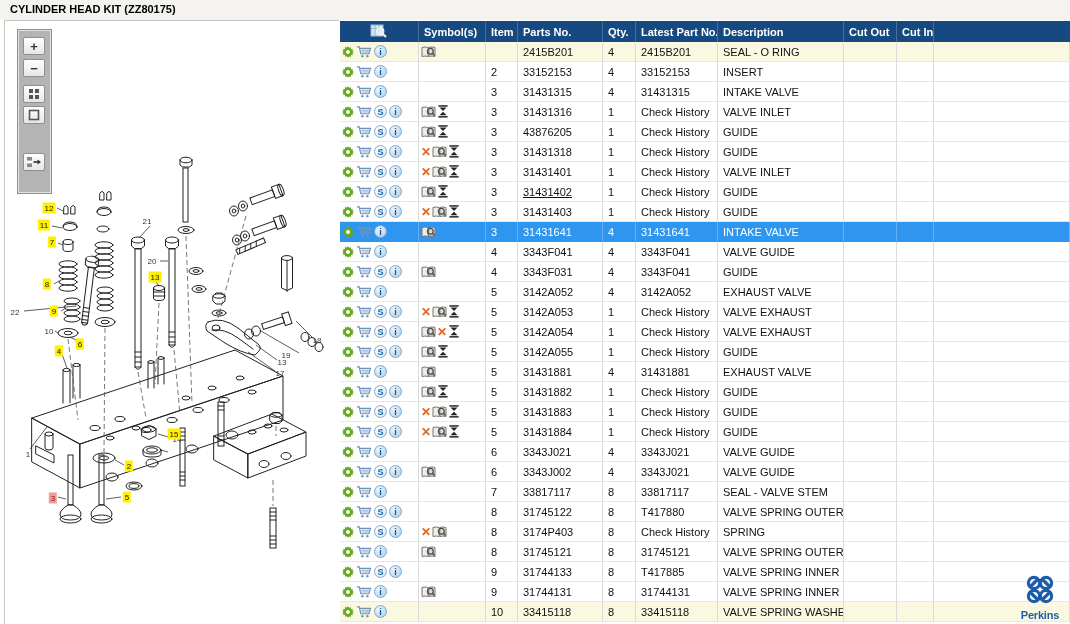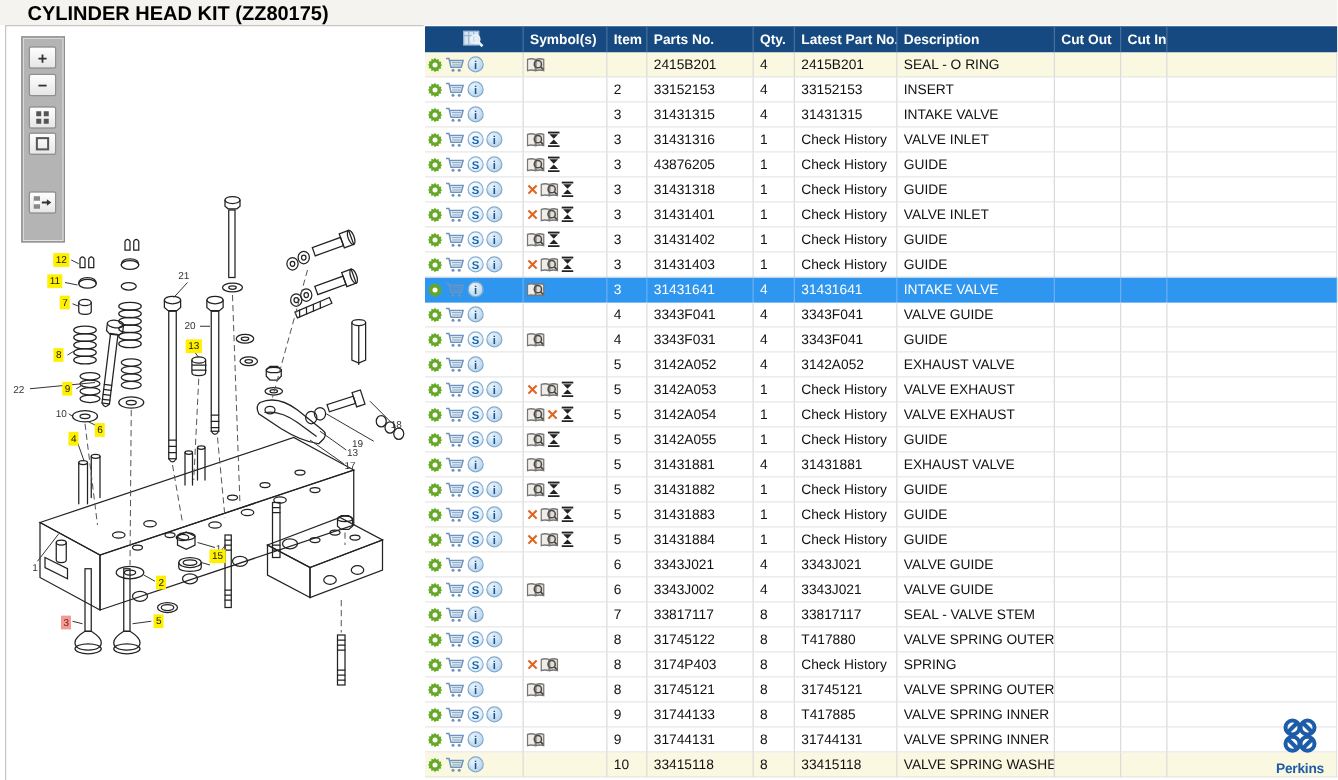--- a/index.html
+++ b/index.html
@@ -1,20 +1,20 @@
 <!DOCTYPE html>
 <html><head>
 <meta charset="utf-8">
 <style>
   html,body{margin:0;padding:0;background:#fff;}
   .stage{position:relative;width:1070px;height:624px;overflow:hidden;background:#fff;
          font-family:"Liberation Sans",sans-serif;}
   
   .titlebar{position:absolute;left:0;top:0;width:1070px;height:20px;background:#F4F3F0;}
-  .titlebar .title{position:absolute;left:22px;top:3px;font-size:16px;font-weight:bold;color:#000;}
+  .titlebar .title{position:absolute;left:10px;top:3px;font-size:11px;font-weight:bold;color:#000;}
   
   .panel{position:absolute;left:4px;top:20px;width:334px;height:604px;background:#fff;
          border-top:1px solid #C9C6C1;border-left:1px solid #C9C6C1;}
   .dtoolbar{position:absolute;left:17px;top:29px;width:33px;height:163px;background:#B4B4B4;
             border:1px solid #8E8E8E;box-shadow:inset 0 0 0 1px #E2E2E2;z-index:5;}
   .tbtn{position:absolute;left:5px;width:22px;height:18px;box-sizing:border-box;
         background:linear-gradient(#FEFEFE,#E6E6E6);border:1px solid #909090;border-radius:2px;
         display:flex;align-items:center;justify-content:center;font-size:13px;line-height:1;
         color:#333;font-weight:bold;cursor:pointer;}
   .diagram-svg{position:absolute;left:0;top:0;z-index:1;}
@@ -339,21 +339,21 @@
       <div class="callout yellow" style="left: 155px; top: 277px;">13</div>
       <div class="callout " style="left: 49px; top: 331px;">10</div>
       <div class="callout yellow" style="left: 80px; top: 344px;">6</div>
       <div class="callout yellow" style="left: 59px; top: 351px;">4</div>
       <div class="callout " style="left: 317px; top: 340px;">18</div>
       <div class="callout " style="left: 286px; top: 355px;">19</div>
       <div class="callout " style="left: 282px; top: 362px;">13</div>
       <div class="callout " style="left: 280px; top: 373px;">17</div>
       <div class="callout " style="left: 28px; top: 454px;">1</div>
       <div class="callout " style="left: 177px; top: 439px;">14</div>
-      <div class="callout yellow" style="left: 174px; top: 445px;">15</div>
+      <div class="callout yellow" style="left: 174px; top: 434px;">15</div>
       <div class="callout yellow" style="left: 129px; top: 466px;">2</div>
       <div class="callout red" style="left: 53px; top: 498px;">3</div>
       <div class="callout yellow" style="left: 127px; top: 497px;">5</div>
     </div>
 
   <div class="grid">
     <div class="hdr" id="thead">
         <div class="hcell" style="width: 79px;">
           <span class="icon">
             <svg width="18" height="15" viewBox="0 0 18 15">
@@ -694,21 +694,21 @@
             <span class="icon">
               <svg width="12" height="13" viewBox="0 0 13 14">
                 <line x1="1.5" y1="1" x2="11.5" y2="1" stroke="#222" stroke-width="1.6"></line>
                 <polygon points="2.7,2.6 10.3,2.6 6.5,6.5" fill="#222"></polygon>
                 <polygon points="6.5,7.2 2.7,11.1 10.3,11.1" fill="#222"></polygon>
                 <line x1="1.5" y1="12.8" x2="11.5" y2="12.8" stroke="#222" stroke-width="1.6"></line>
               </svg>
             </span>
           </div>
           <div class="cell" style="width: 32px;">3</div>
-          <div class="cell" style="width: 85px;">31431402</div>
+          <div class="cell" style="width: 85px; text-decoration: underline;">31431402</div>
           <div class="cell" style="width: 33px;">1</div>
           <div class="cell" style="width: 82px;">Check History</div>
           <div class="cell" style="width: 126px;">GUIDE</div>
           <div class="cell" style="width: 53px;"></div>
           <div class="cell" style="width: 37px;"></div>
           <div class="cell" style="width: 136px;"></div>
         </div>
         <div class="row">
           <div class="cell actions" style="width: 79px;">
             <span class="icon">

